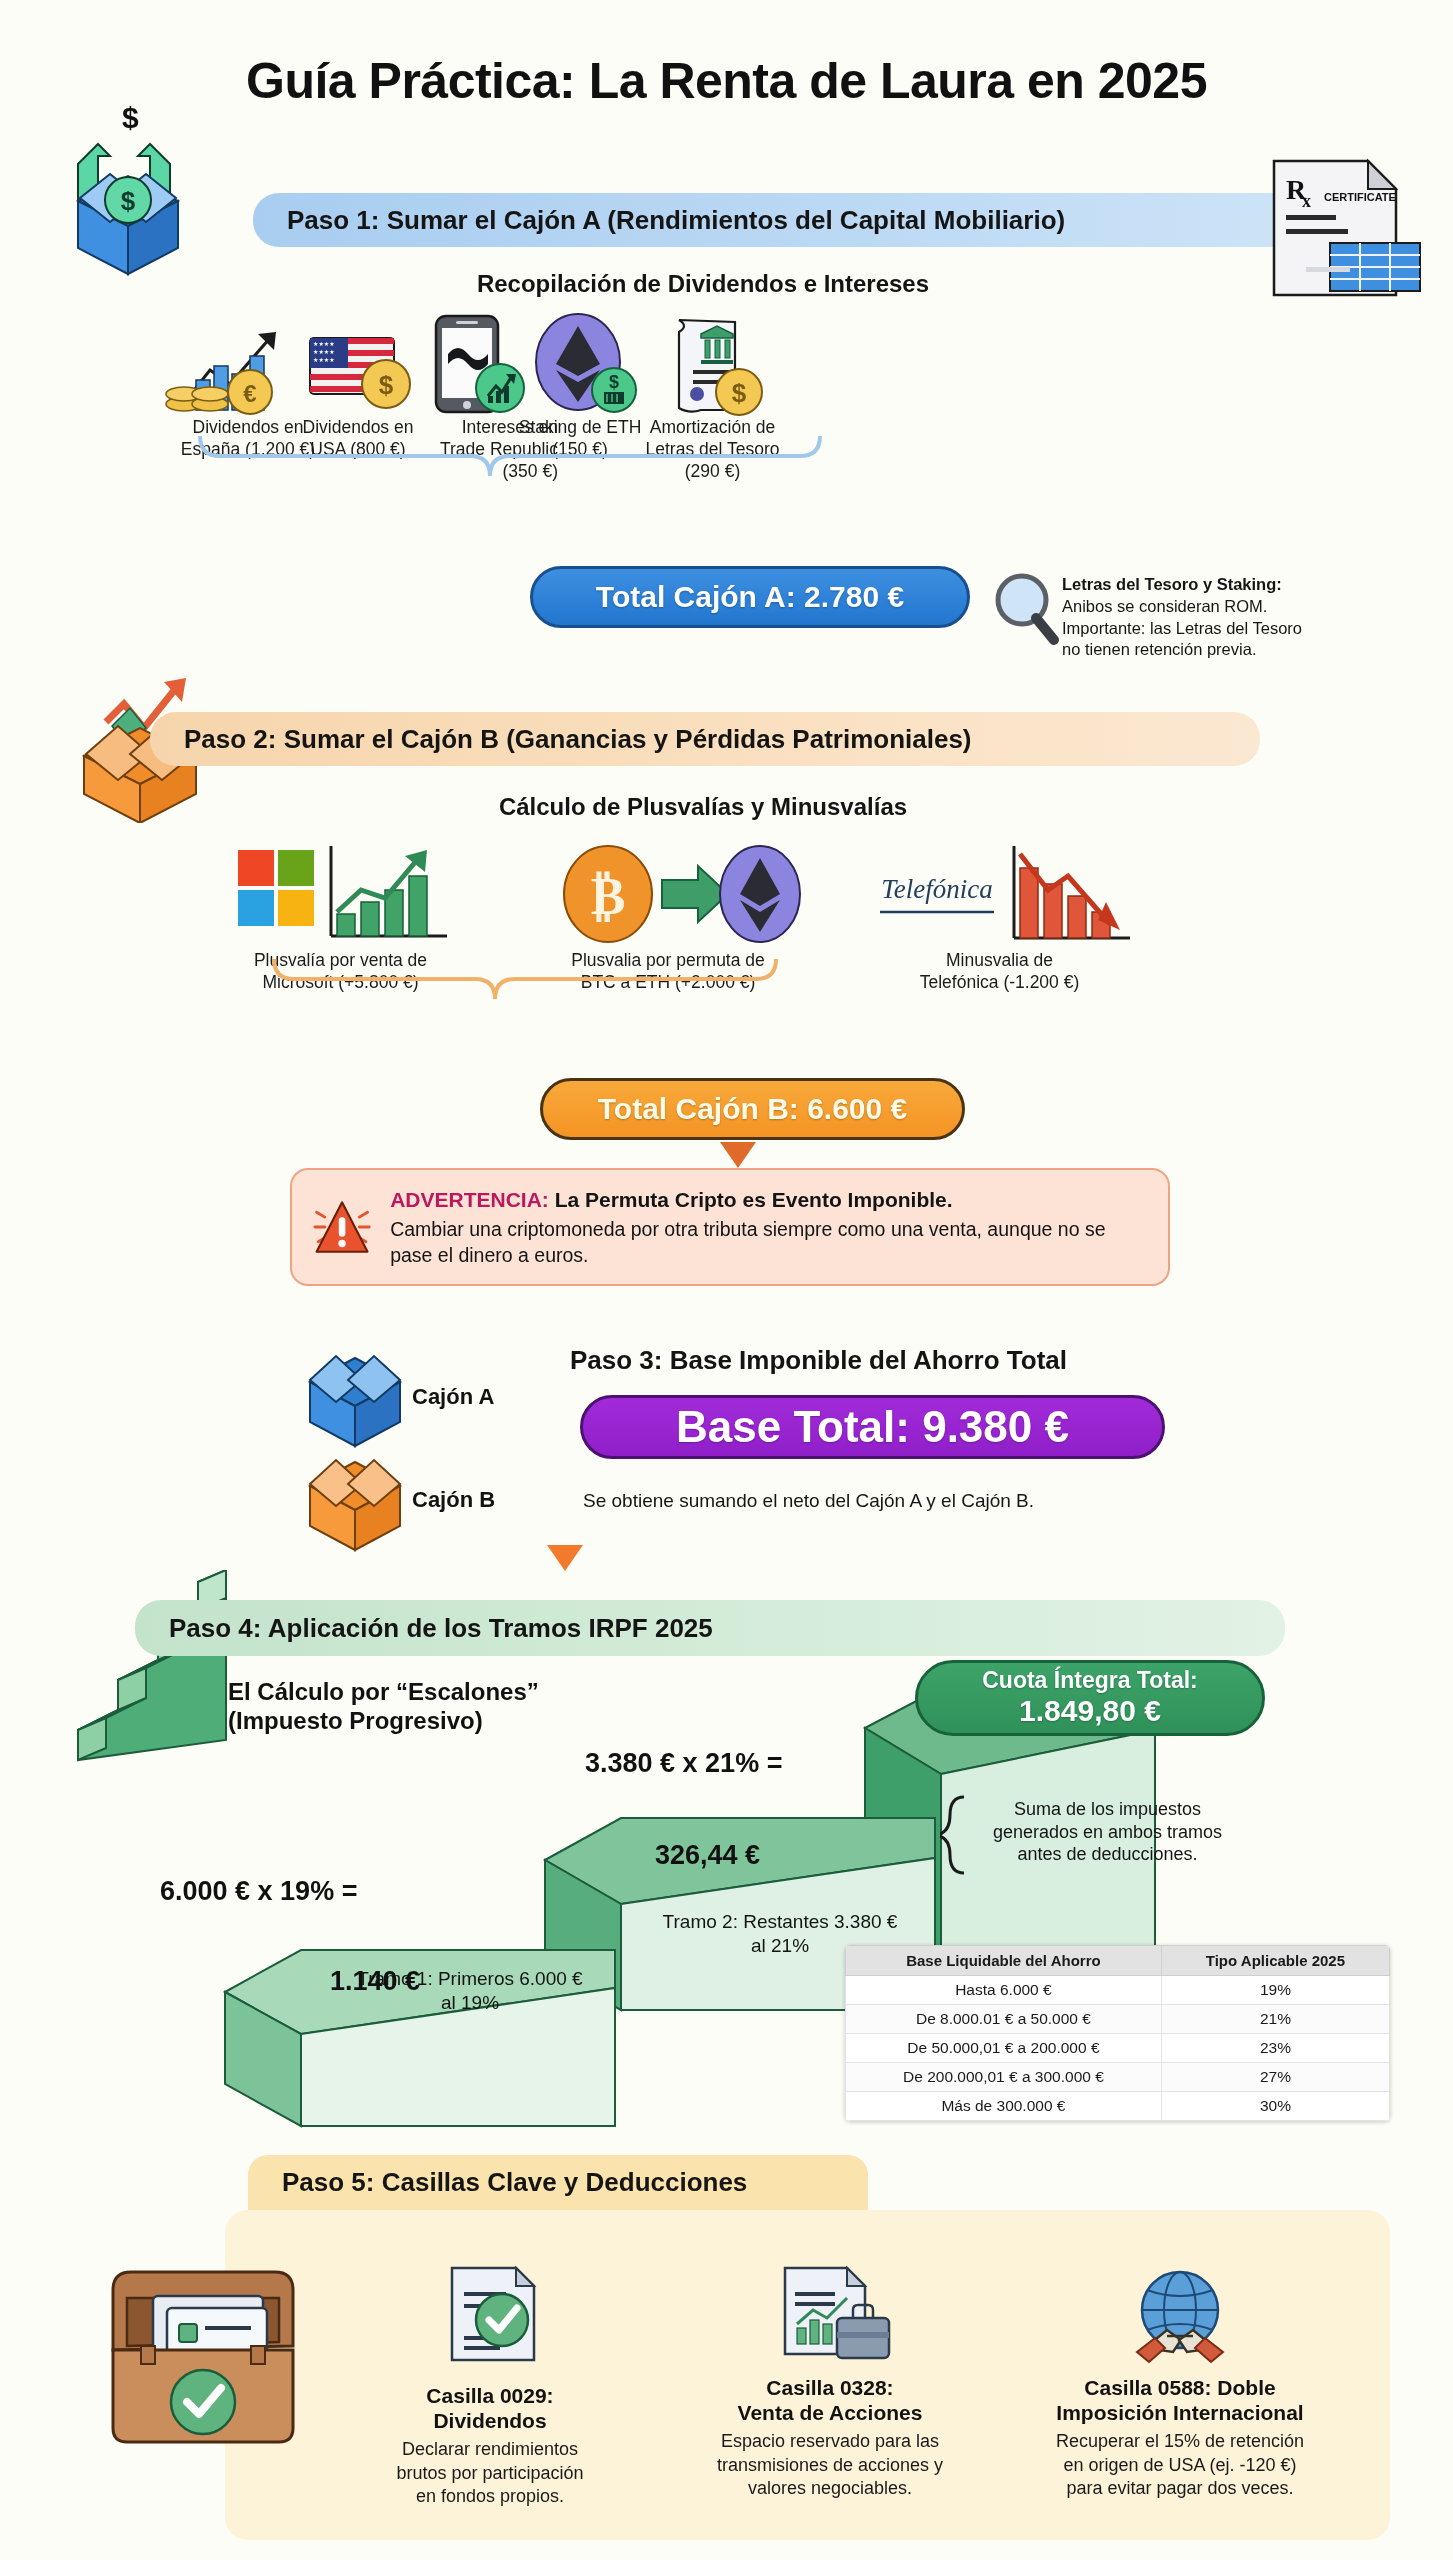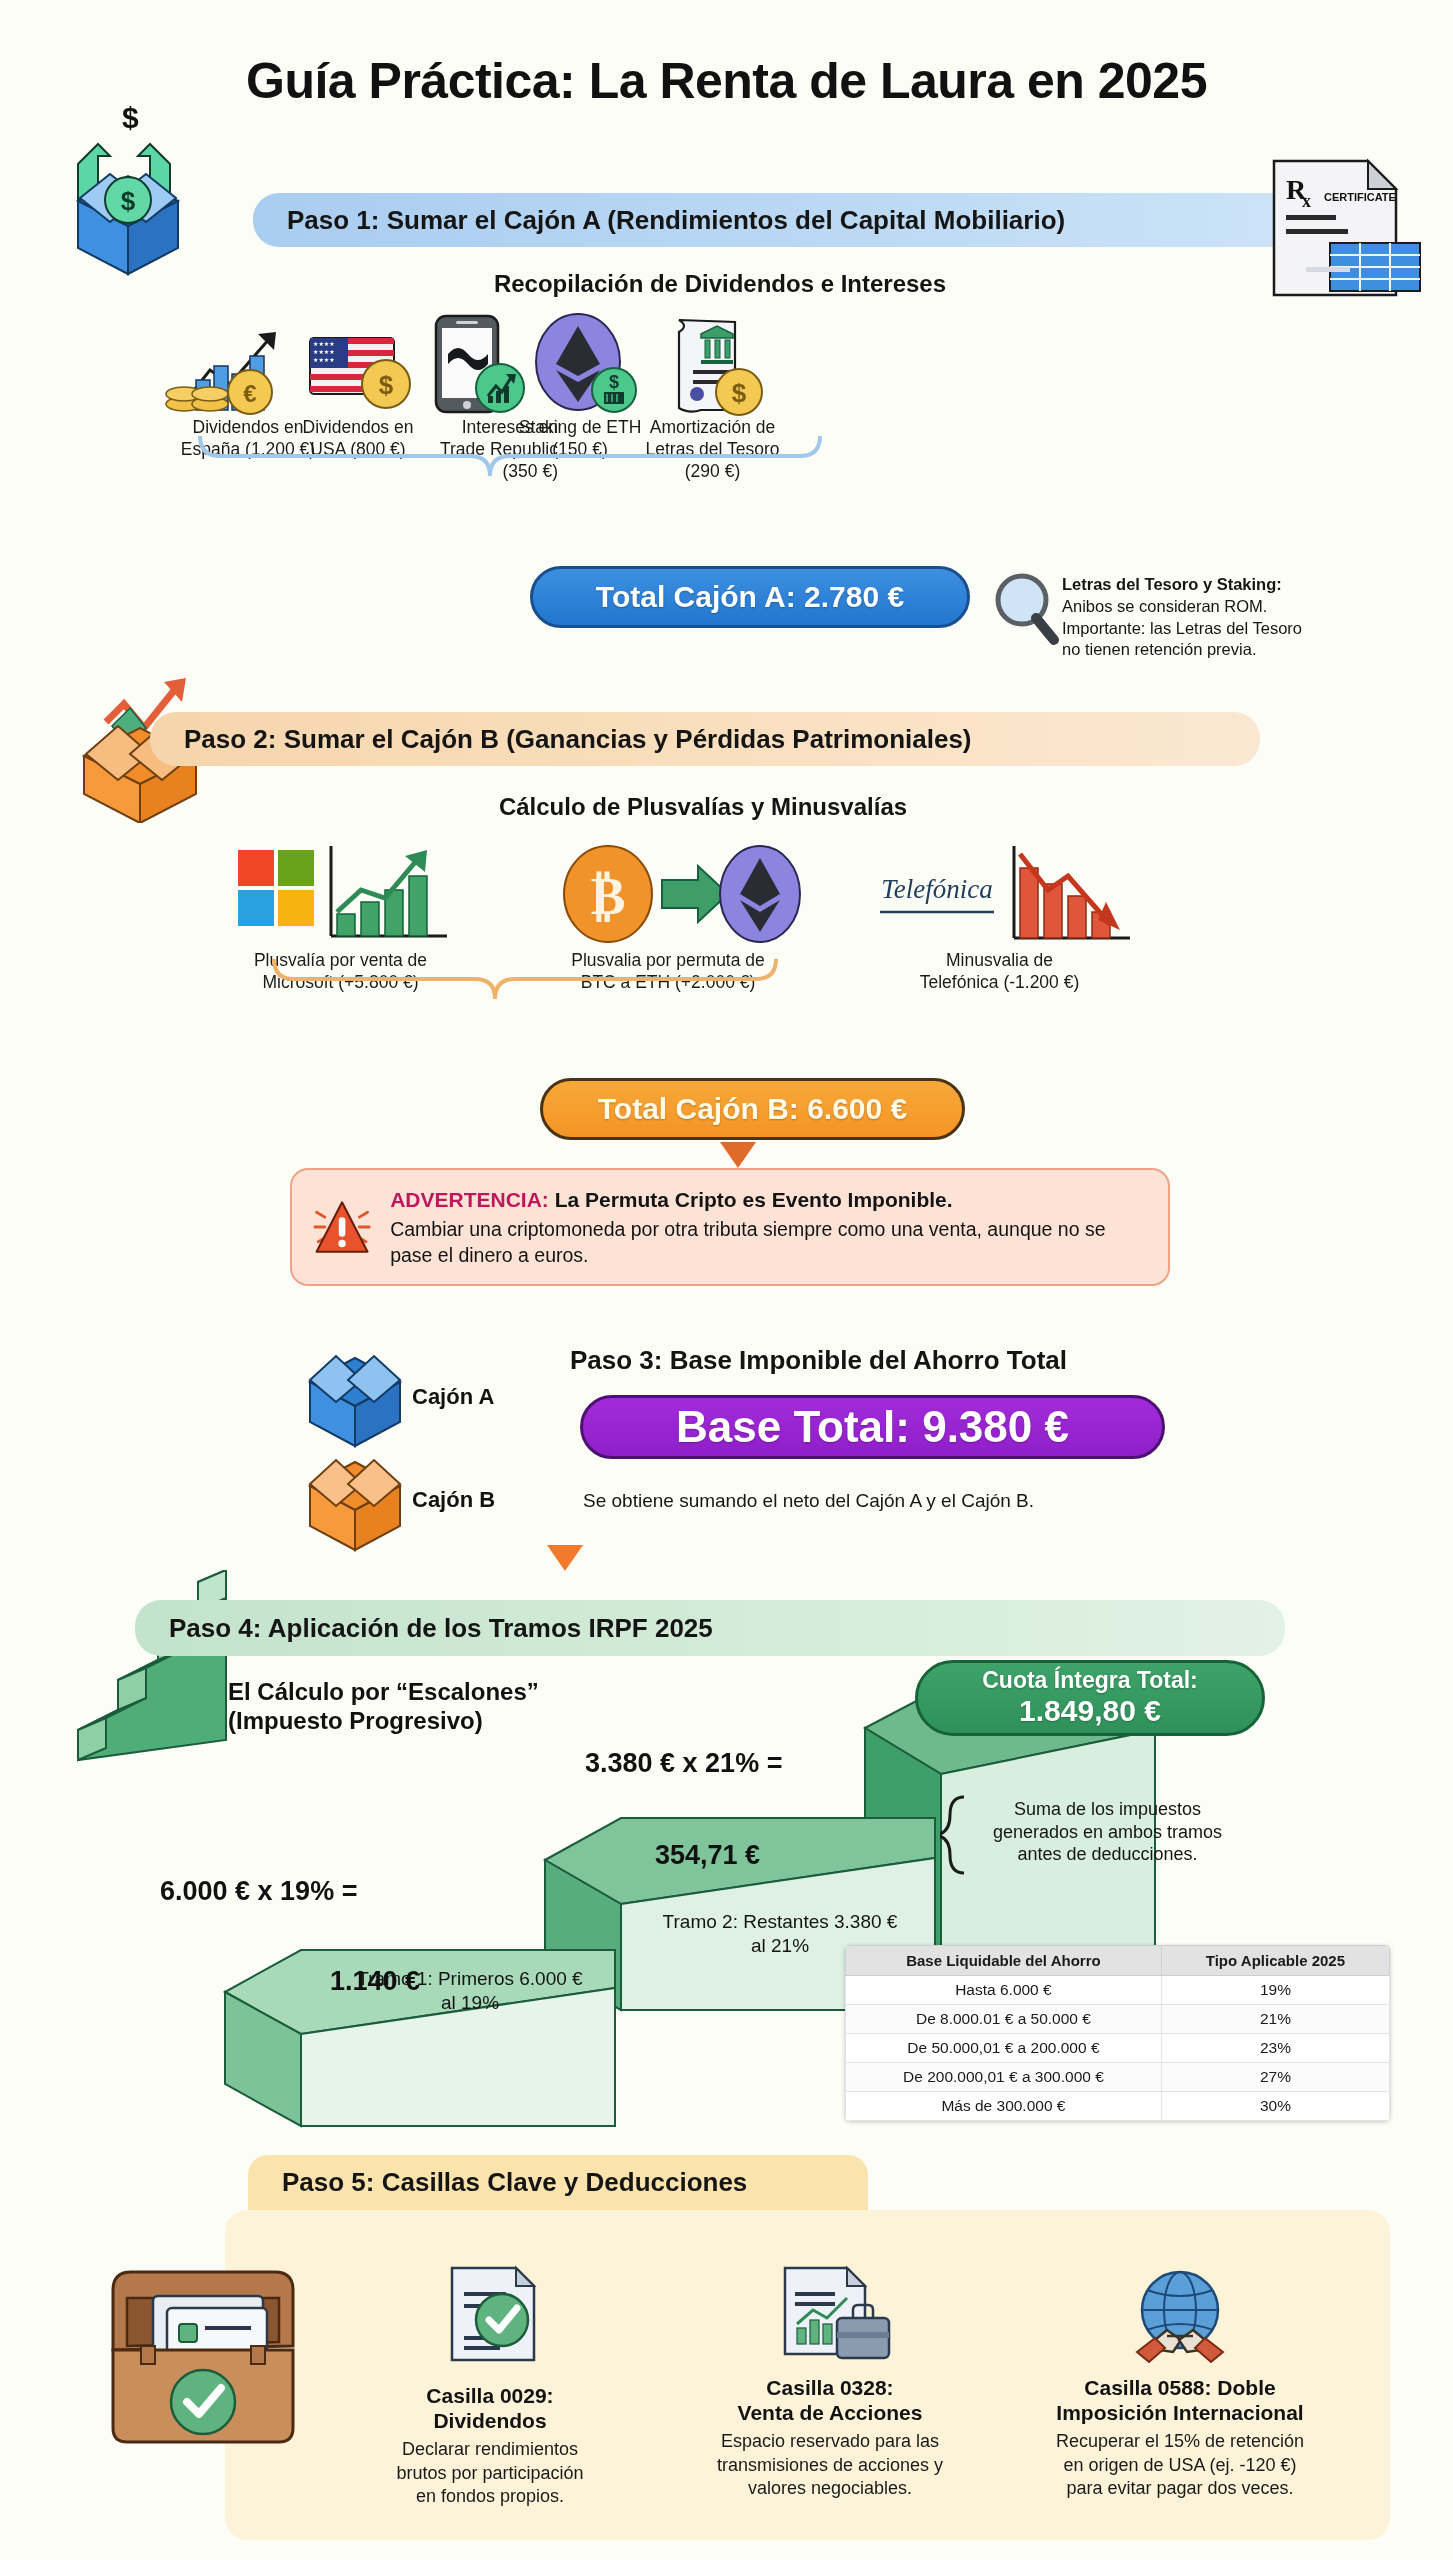--- a/index.html
+++ b/index.html
@@ -132,21 +132,21 @@
       <path d="M68 102 L98 78 L128 102 L98 126 Z" fill="#9ecbf4" stroke="#123a63" stroke-width="2"></path>
       <circle cx="80" cy="104" r="23" fill="#62d8a7" stroke="#0f3b2c" stroke-width="2"></circle>
       <text x="80" y="114" font-size="26" font-weight="bold" fill="#0f3b2c" text-anchor="middle" font-family="Liberation Sans, sans-serif">$</text>
     </svg>
   </div>
 
   <div class="banner blue" style="left:253px;top:193px;width:1105px;height:54px;">
     <span>Paso 1: Sumar el Cajón A (Rendimientos del Capital Mobiliario)</span>
   </div>
 
-  <div class="section-sub" style="left:270px;top:270px;width:900px;">Recopilación de Dividendos e Intereses</div>
+  <div class="section-sub" style="left:253px;top:270px;width:900px;">Recopilación de Dividendos e Intereses</div>
 
   <div style="position:absolute;left:1268px;top:155px;width:160px;height:145px">
     <svg viewBox="0 0 160 145" width="160" height="145">
       <path d="M6 6 L100 6 L128 34 L128 140 L6 140 Z" fill="#f4f4f6" stroke="#1b1b1b" stroke-width="2.5"></path>
       <path d="M100 6 L100 34 L128 34 Z" fill="#cdd0d6" stroke="#1b1b1b" stroke-width="2"></path>
       <text x="18" y="44" font-size="28" font-weight="bold" fill="#111" font-family="Liberation Serif, serif">R</text>
       <text x="34" y="52" font-size="18" font-weight="bold" fill="#111" font-family="Liberation Serif, serif">x</text>
       <text x="56" y="46" font-size="11" font-weight="bold" fill="#111" font-family="Liberation Sans, sans-serif">CERTIFICATE</text>
       <rect x="18" y="60" width="50" height="5" fill="#2a2a2a"></rect>
       <rect x="18" y="74" width="62" height="5" fill="#2a2a2a"></rect>
@@ -472,21 +472,21 @@
   <div class="brace-note" style="left:975px;top:1798px;width:265px;white-space:pre-line;">Suma de los impuestos
 generados en ambos tramos
 antes de deducciones.</div>
 
   <svg style="position:absolute;left:535px;top:1800px" width="470" height="220">
     <path d="M10 60 L86 18 L400 18 L400 58 L86 104 Z" fill="#7fc49a" stroke="#1b5c3b" stroke-width="2"></path>
     <path d="M10 60 L86 104 L86 210 L10 168 Z" fill="#58ad7e" stroke="#1b5c3b" stroke-width="2"></path>
     <path d="M86 104 L400 58 L400 210 L86 210 Z" fill="#dff1e4" stroke="#1b5c3b" stroke-width="2"></path>
   </svg>
   <div class="stair-eq" style="left:585px;top:1748px;">3.380 € x 21% =</div>
-  <div class="stair-val" style="left:655px;top:1840px;">354,71 €</div>
+  <div class="stair-val" style="left:655px;top:1840px;">326,44 €</div>
   <div class="stair-lab" style="left:620px;top:1910px;width:320px;white-space:pre-line;">Tramo 2: Restantes 3.380 €
 al 21%</div>
 
   <svg style="position:absolute;left:215px;top:1930px" width="470" height="200">
     <path d="M10 62 L86 20 L400 20 L400 58 L86 104 Z" fill="#a8daba" stroke="#1b5c3b" stroke-width="2"></path>
     <path d="M10 62 L86 104 L86 196 L10 154 Z" fill="#7cc399" stroke="#1b5c3b" stroke-width="2"></path>
     <path d="M86 104 L400 58 L400 196 L86 196 Z" fill="#e7f4ea" stroke="#1b5c3b" stroke-width="2"></path>
   </svg>
   <div class="stair-eq" style="left:160px;top:1876px;">6.000 € x 19% =</div>
   <div class="stair-val" style="left:330px;top:1966px;">1.140 €</div>

